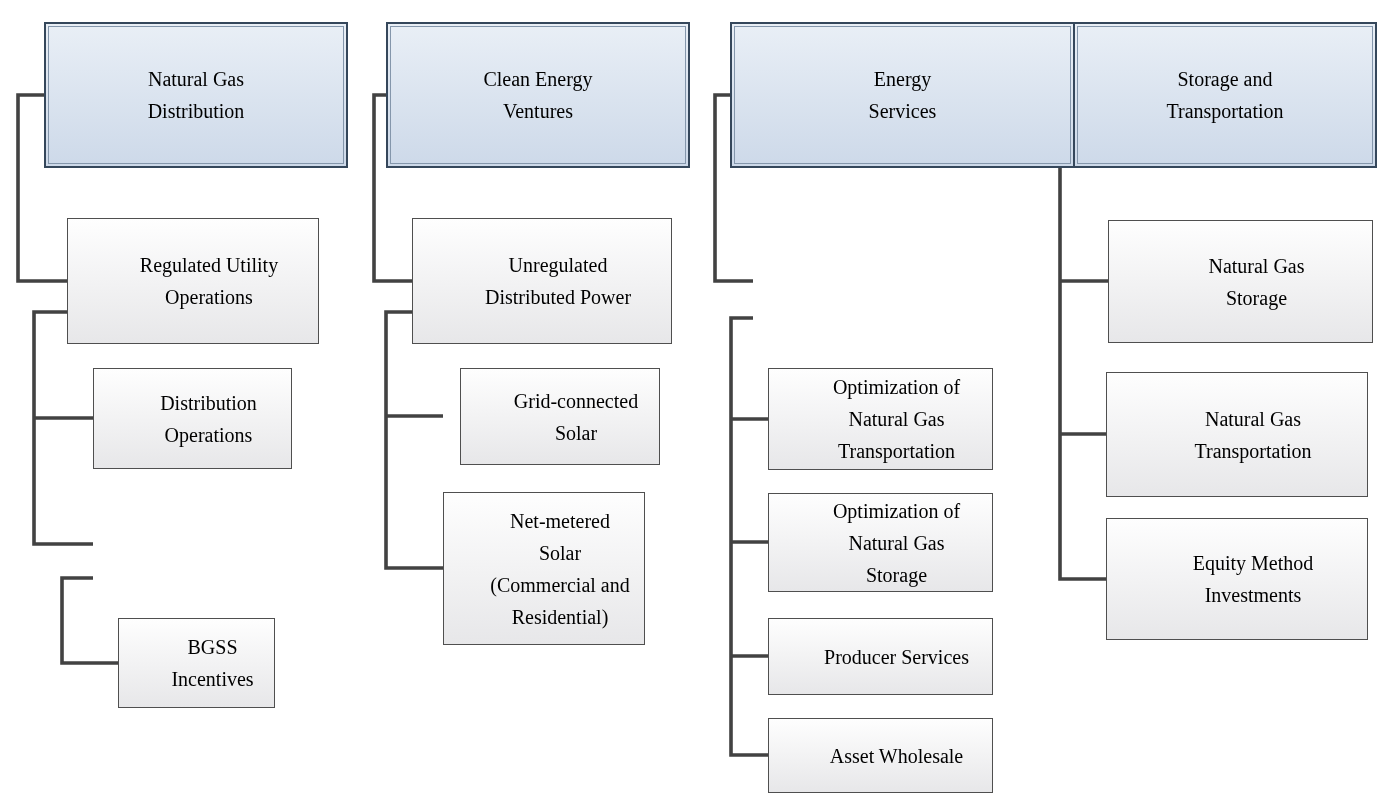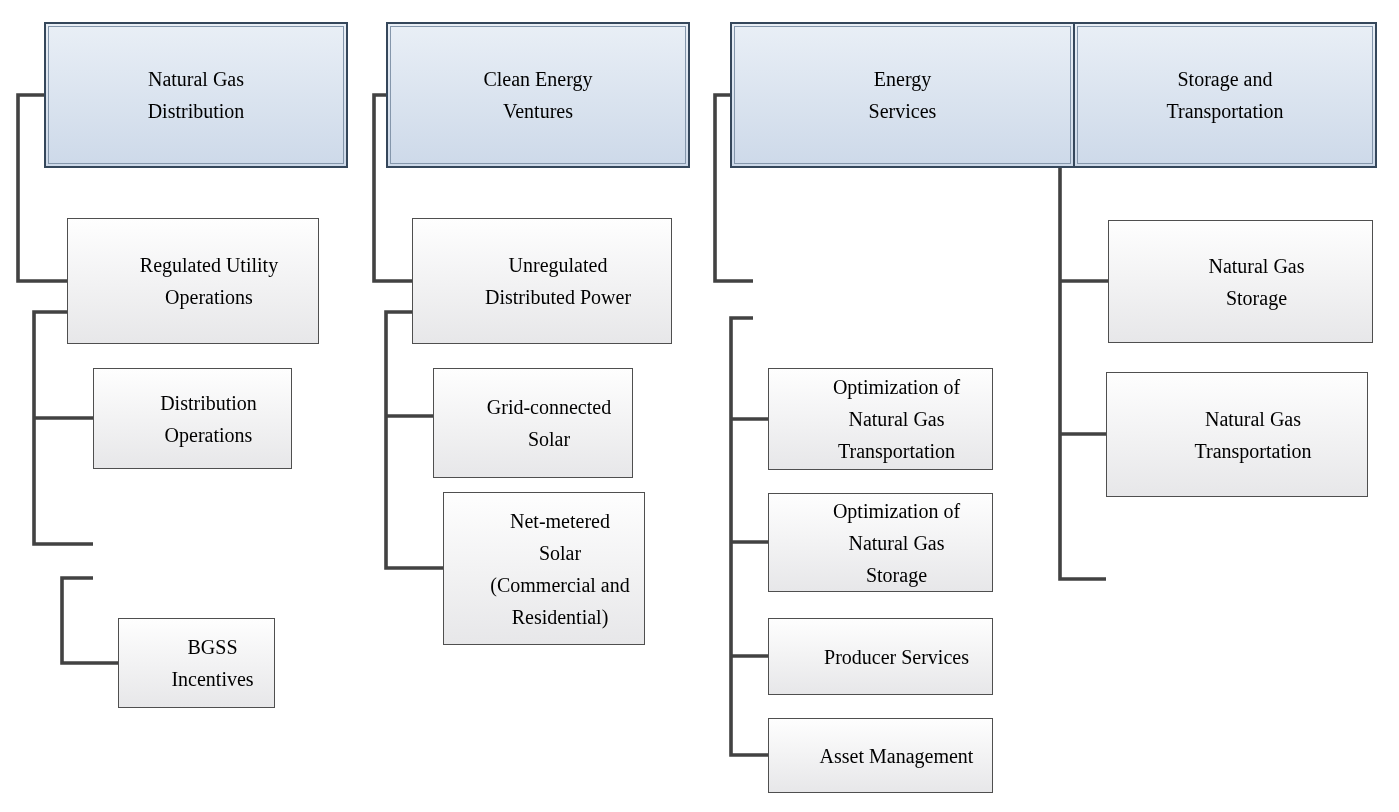--- a/index.html
+++ b/index.html
@@ -102,21 +102,21 @@
 
   <div class="node header" style="left:386px; top:22px; width:304px; height:146px">
     <div class="inner"></div>
     <span class="lbl">Clean Energy
 Ventures</span>
   </div>
   <div class="node child" style="left:412px; top:218px; width:260px; height:126px">
     <span class="lbl">Unregulated
 Distributed Power</span>
   </div>
-  <div class="node child" style="left:433px; top:368px; width:200px; height:110px">
+  <div class="node child" style="left:460px; top:368px; width:200px; height:97px">
     <span class="lbl">Grid-connected
 Solar</span>
   </div>
   <div class="node child" style="left:443px; top:492px; width:202px; height:153px">
     <span class="lbl">Net-metered
 Solar
 (Commercial and
 Residential)</span>
   </div>
 
@@ -132,30 +132,34 @@
   </div>
   <div class="node child" style="left:768px; top:493px; width:225px; height:99px">
     <span class="lbl">Optimization of
 Natural Gas
 Storage</span>
   </div>
   <div class="node child" style="left:768px; top:618px; width:225px; height:77px">
     <span class="lbl">Producer Services</span>
   </div>
   <div class="node child" style="left:768px; top:718px; width:225px; height:75px">
-    <span class="lbl">Asset Management</span>
+    <span class="lbl">Asset Wholesale</span>
   </div>
 
   <div class="node header" style="left:1073px; top:22px; width:304px; height:146px">
     <div class="inner"></div>
     <span class="lbl">Storage and
 Transportation</span>
   </div>
   <div class="node child" style="left:1108px; top:220px; width:265px; height:123px">
     <span class="lbl">Natural Gas
 Storage</span>
   </div>
   <div class="node child" style="left:1106px; top:372px; width:262px; height:125px">
     <span class="lbl">Natural Gas
 Transportation</span>
   </div>
+  <div class="node child" style="left:1106px; top:518px; width:262px; height:122px">
+    <span class="lbl">Equity Method
+Investments</span>
+  </div>
 
 </div>
 
 </body></html>

